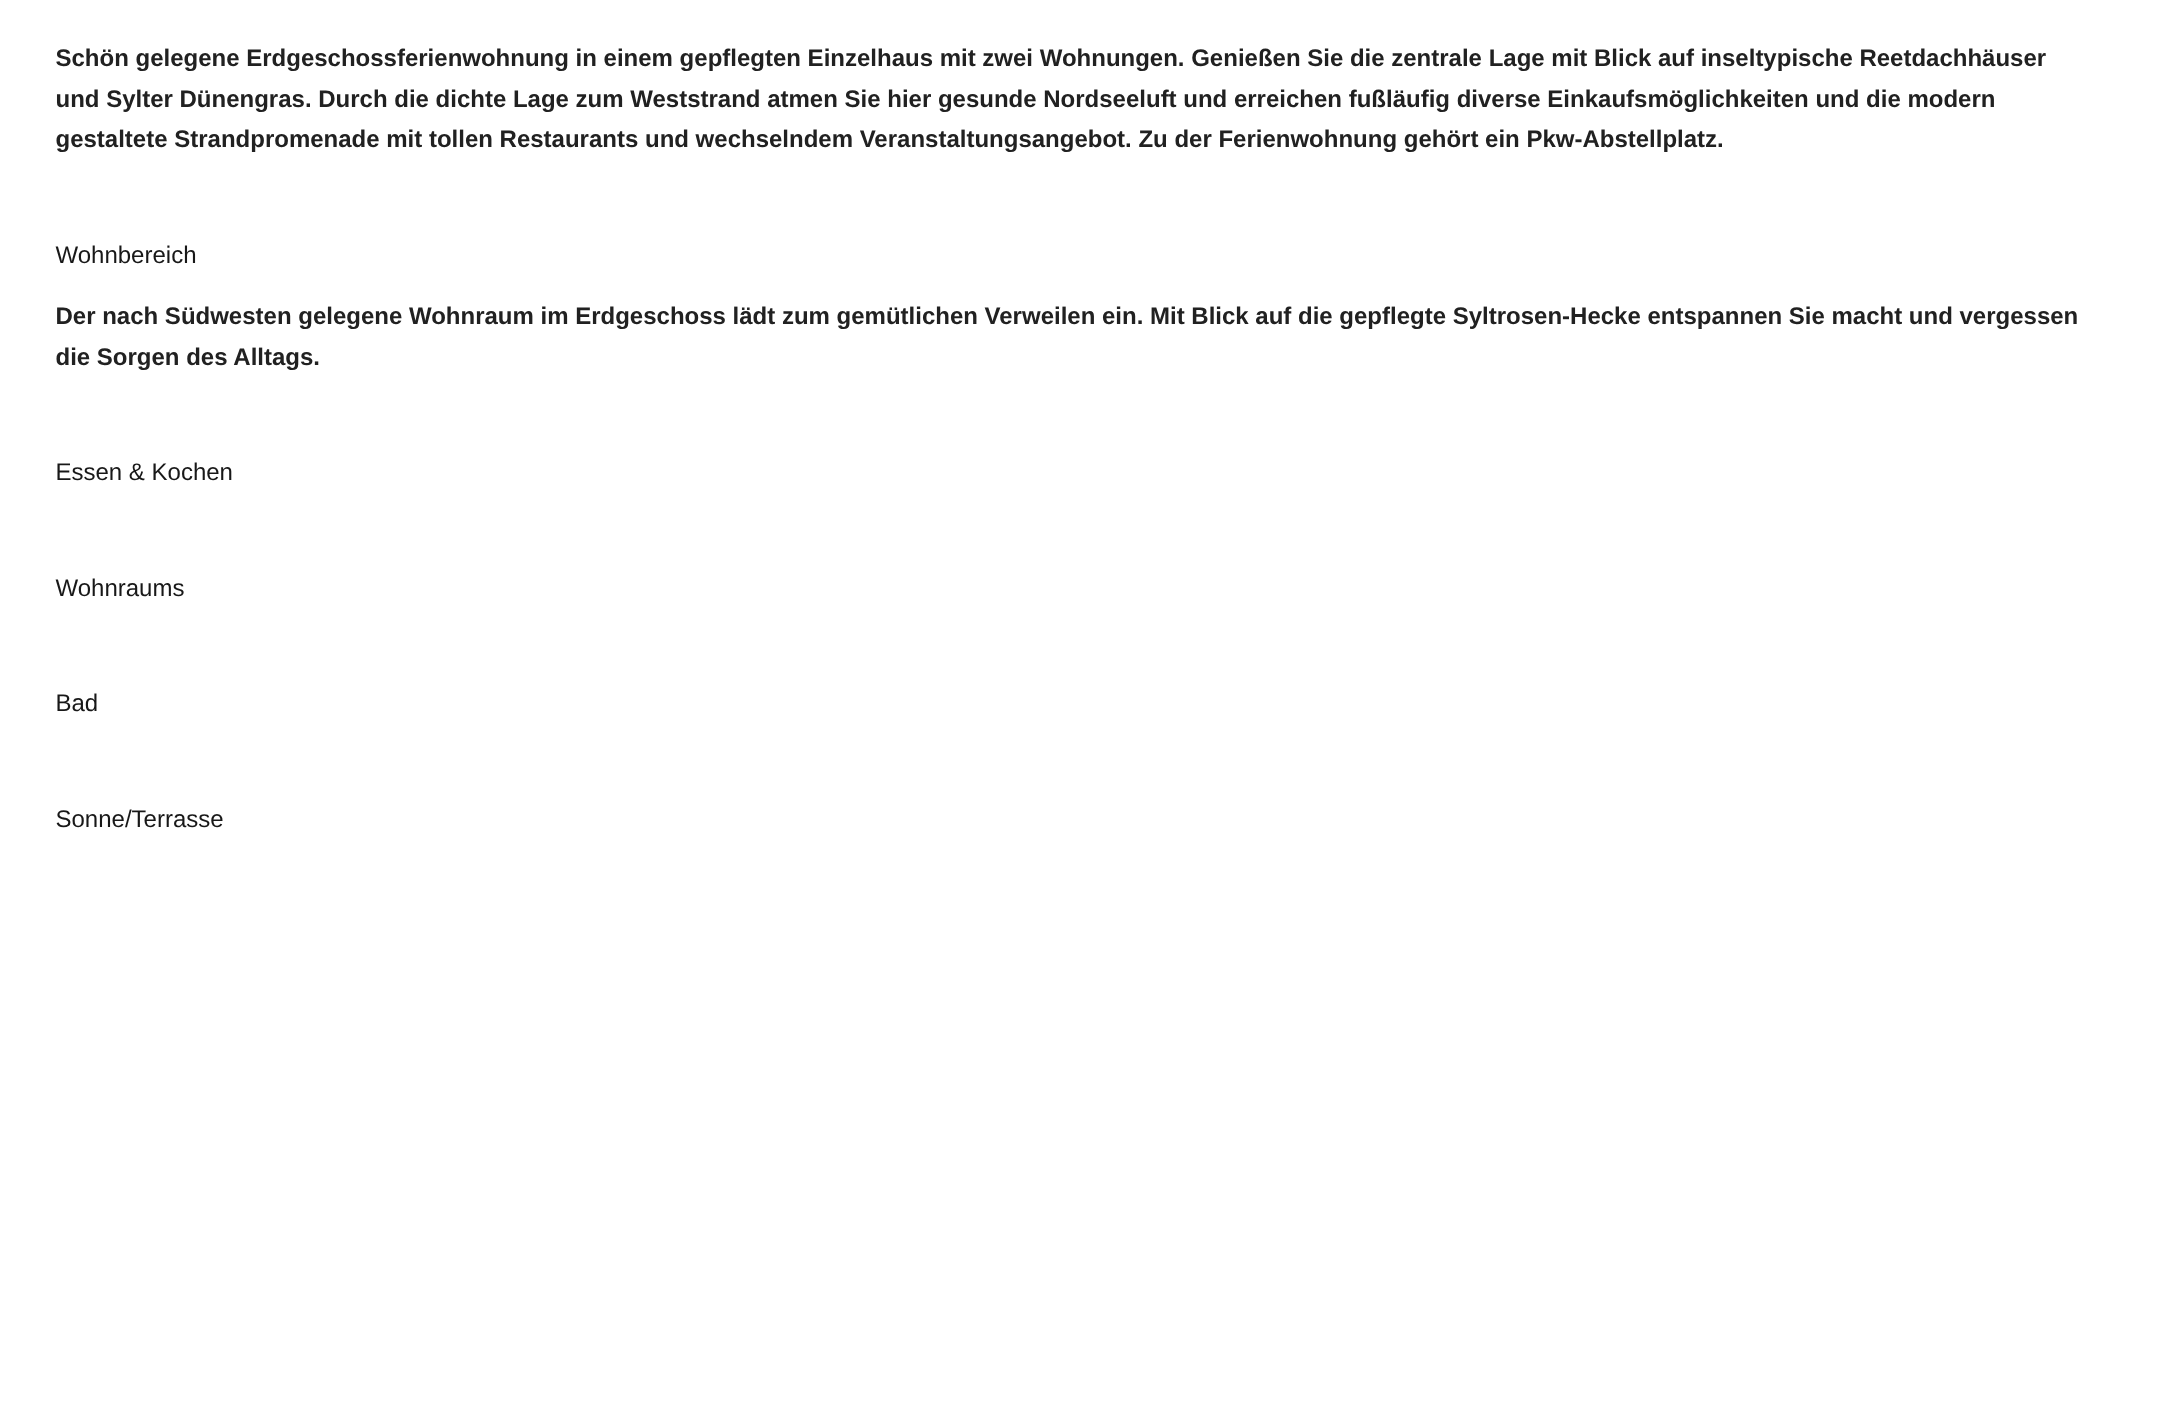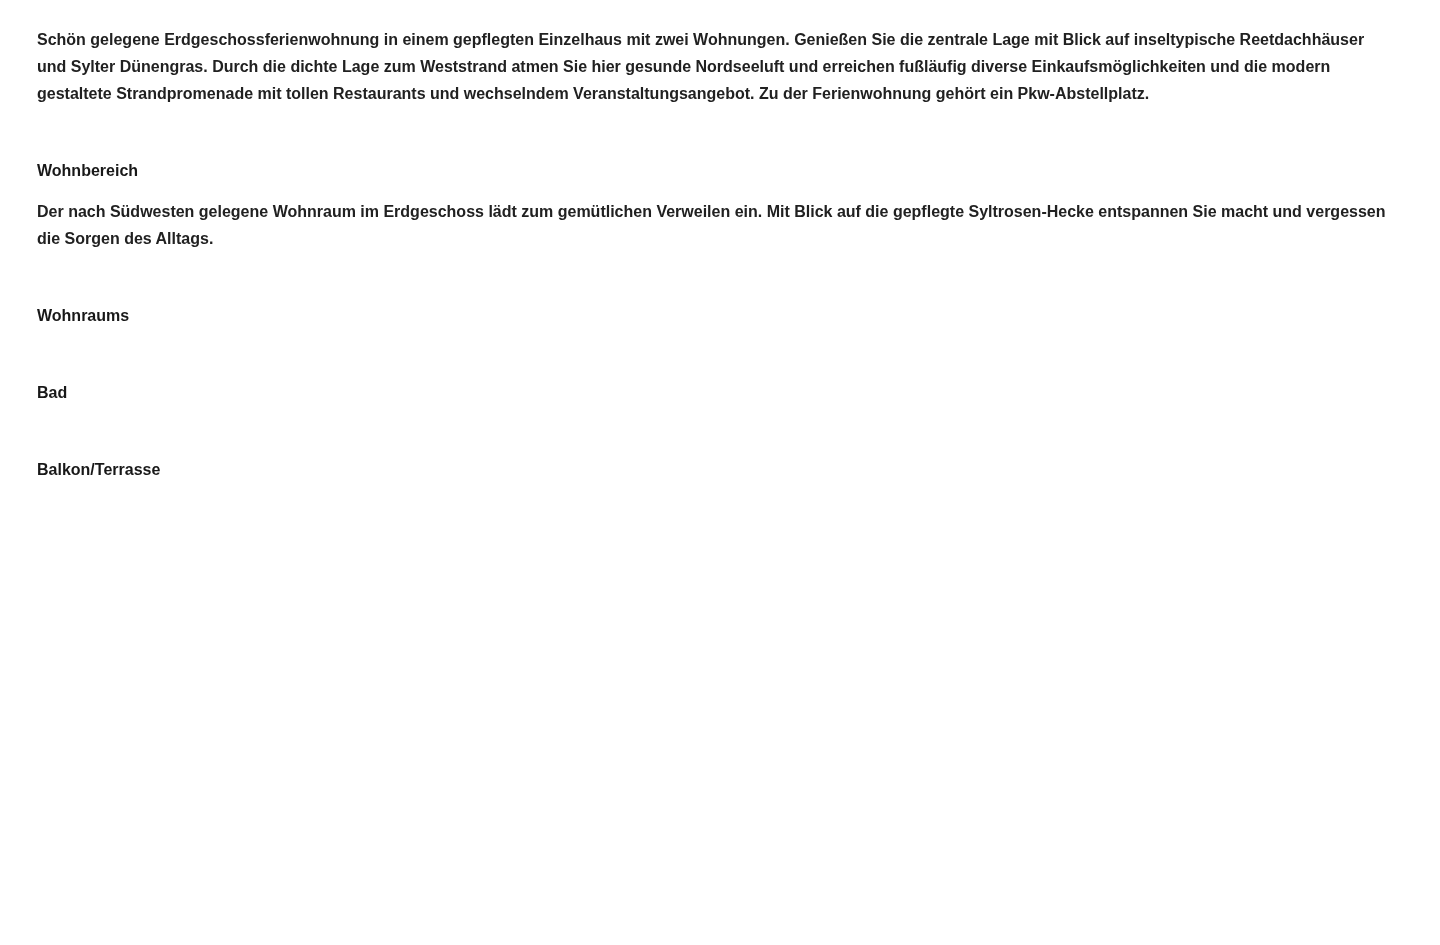--- a/index.html
+++ b/index.html
@@ -25,44 +25,45 @@
     margin: 0;
     font-size: 16px;
     line-height: 27px;
     font-weight: 700;
     letter-spacing: 0;
   }
   .doc h2 {
     margin: 50px 0 14px 0;
     font-size: 16px;
     line-height: 27px;
-    font-weight: 700;
+    font-weight: 400;
     color: #181818;
   }
 </style>
 </head>
 <body>
 
 <main class="doc">
 
   <p>Schön gelegene Erdgeschossferienwohnung in einem gepflegten Einzelhaus mit zwei Wohnungen. Genießen Sie die zentrale Lage mit Blick auf inseltypische Reetdachhäuser und Sylter Dünengras. Durch die dichte Lage zum Weststrand atmen Sie hier gesunde Nordseeluft und erreichen fußläufig diverse Einkaufsmöglichkeiten und die modern gestaltete Strandpromenade mit tollen Restaurants und wechselndem Veranstaltungsangebot. Zu der Ferienwohnung gehört ein Pkw-Abstellplatz.</p>
 
   <section>
     <h2>Wohnbereich</h2>
     <p>Der nach Südwesten gelegene Wohnraum im Erdgeschoss lädt zum gemütlichen Verweilen ein. Mit Blick auf die gepflegte Syltrosen-Hecke entspannen Sie macht und vergessen die Sorgen des Alltags.</p>
   </section>
 
   <section>
+    <h2>Essen &amp; Kochen</h2>
   </section>
 
   <section>
     <h2>Wohnraums</h2>
   </section>
 
   <section>
     <h2>Bad</h2>
   </section>
 
   <section>
-    <h2>Balkon/Terrasse</h2>
+    <h2>Sonne/Terrasse</h2>
   </section>
 
 </main>
 
 </body></html>

